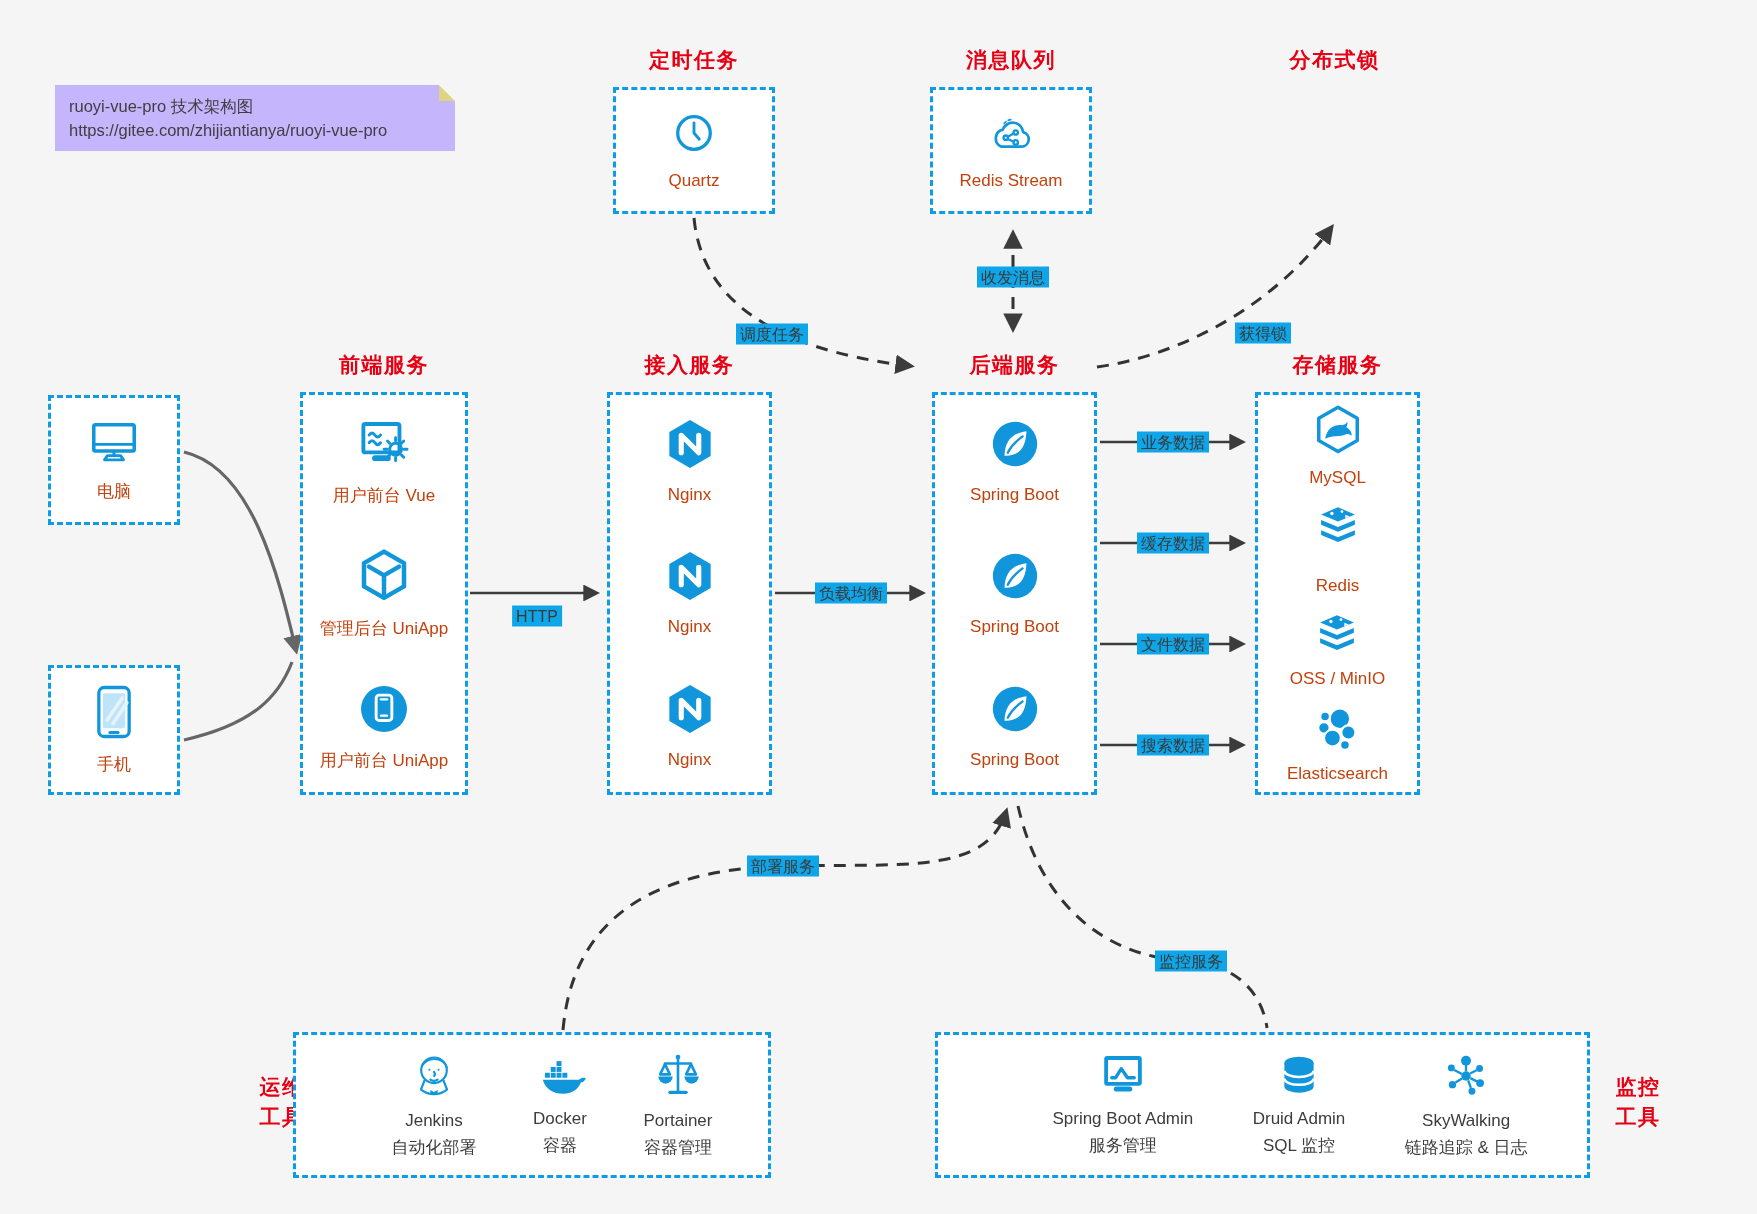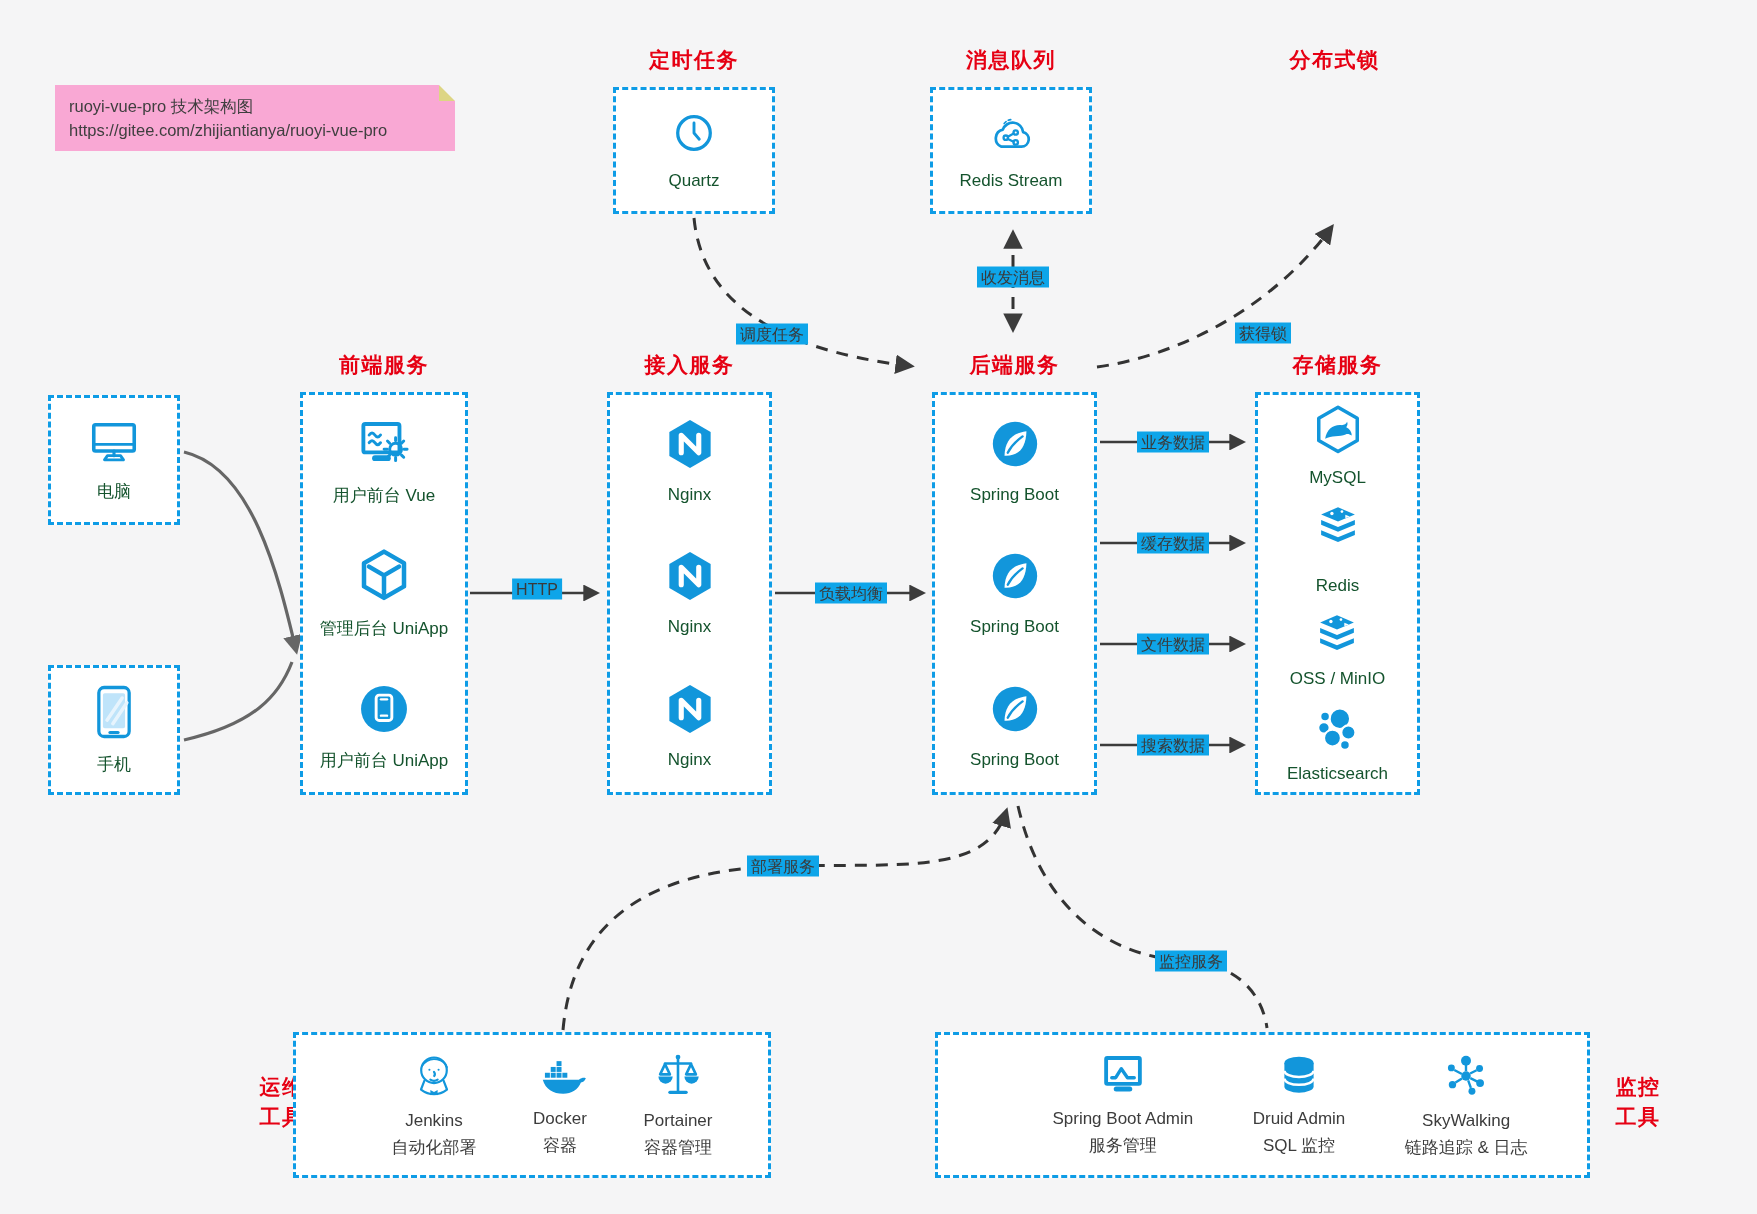--- a/index.html
+++ b/index.html
@@ -5,26 +5,26 @@
   html,body{margin:0;padding:0;background:#f5f5f6;}
   body{font-family:"Liberation Sans","DejaVu Sans",sans-serif;}
   #stage{position:relative;width:1757px;height:1214px;background:#f5f5f6;overflow:hidden;color:#3c3c3c;}
   #connectors{position:absolute;left:0;top:0;z-index:1;}
   .dbox{position:absolute;border:3px dashed #0e9ce6;background:#ffffff;box-sizing:border-box;display:flex;z-index:2;}
   .vbox{flex-direction:column;justify-content:space-around;align-items:center;}
   .cbox{flex-direction:column;justify-content:center;align-items:center;gap:10px;}
   .hbox{flex-direction:row;justify-content:space-evenly;align-items:center;}
   .node{display:flex;flex-direction:column;align-items:center;gap:8px;}
   .bnode{display:flex;flex-direction:column;align-items:center;gap:3px;}
-  .nlabel{font-size:17px;color:#14532d;white-space:nowrap;line-height:22px;}
+  .nlabel{font-size:17px;color:#c2410c;white-space:nowrap;line-height:22px;}
   .bline{font-size:17px;color:#3c3c3c;white-space:nowrap;line-height:24px;}
   .sec-title{position:absolute;color:#e60013;font-weight:bold;font-size:21px;text-align:center;letter-spacing:1.5px;z-index:2;white-space:nowrap;}
   .side-title{position:absolute;color:#e60013;font-weight:bold;font-size:21px;line-height:30px;text-align:center;letter-spacing:1.5px;z-index:2;}
   .edge-label{position:absolute;transform:translate(-50%,-50%);font-size:16px;color:#3a3a3a;background:#0ea5e9;padding:1px 4px;white-space:nowrap;z-index:3;line-height:19px;}
-  .note{position:absolute;left:55px;top:85px;width:400px;height:66px;background:#f9a8d4;box-sizing:border-box;padding:9px 14px;z-index:2;}
+  .note{position:absolute;left:55px;top:85px;width:400px;height:66px;background:#c4b5fd;box-sizing:border-box;padding:9px 14px;z-index:2;}
   .note::before{content:"";position:absolute;top:0;right:0;border-top:16px solid #f5f5f6;border-left:16px solid #ddd584;}
   .note-line{font-size:16.5px;color:#3f3f3f;line-height:24px;white-space:nowrap;}
   #stage svg .s{stroke:#1296db;fill:none;stroke-linecap:round;stroke-linejoin:round;}
   #stage svg .f{fill:#1296db;}
 </style>
 </head>
 <body>
 
 <div id="stage">
 
@@ -379,21 +379,21 @@
               <circle cx="11.5" cy="32" r="3.4"></circle>
               <circle cx="10.5" cy="16.5" r="3.2"></circle>
             </g>
           </svg>
       </span>
       <span class="bline">SkyWalking</span>
       <span class="bline">链路追踪 &amp; 日志</span>
     </div>
   </div>
 
-  <div class="edge-label" style="left:537px;top:589px;">HTTP</div>
+  <div class="edge-label" style="left:537px;top:616px;">HTTP</div>
   <div class="edge-label" style="left:851px;top:593px;">负载均衡</div>
   <div class="edge-label" style="left:1173px;top:442px;">业务数据</div>
   <div class="edge-label" style="left:1173px;top:543px;">缓存数据</div>
   <div class="edge-label" style="left:1173px;top:644px;">文件数据</div>
   <div class="edge-label" style="left:1173px;top:745px;">搜索数据</div>
   <div class="edge-label" style="left:772px;top:334px;">调度任务</div>
   <div class="edge-label" style="left:1013px;top:277px;">收发消息</div>
   <div class="edge-label" style="left:1263px;top:333px;">获得锁</div>
   <div class="edge-label" style="left:783px;top:866px;">部署服务</div>
   <div class="edge-label" style="left:1191px;top:961px;">监控服务</div>

